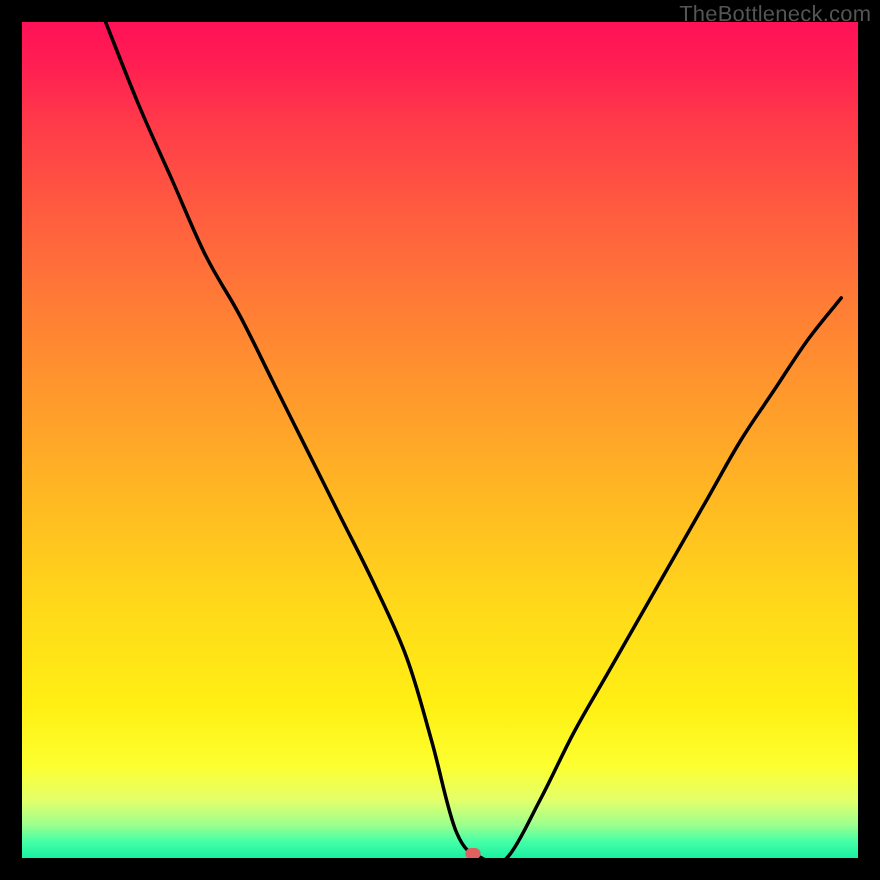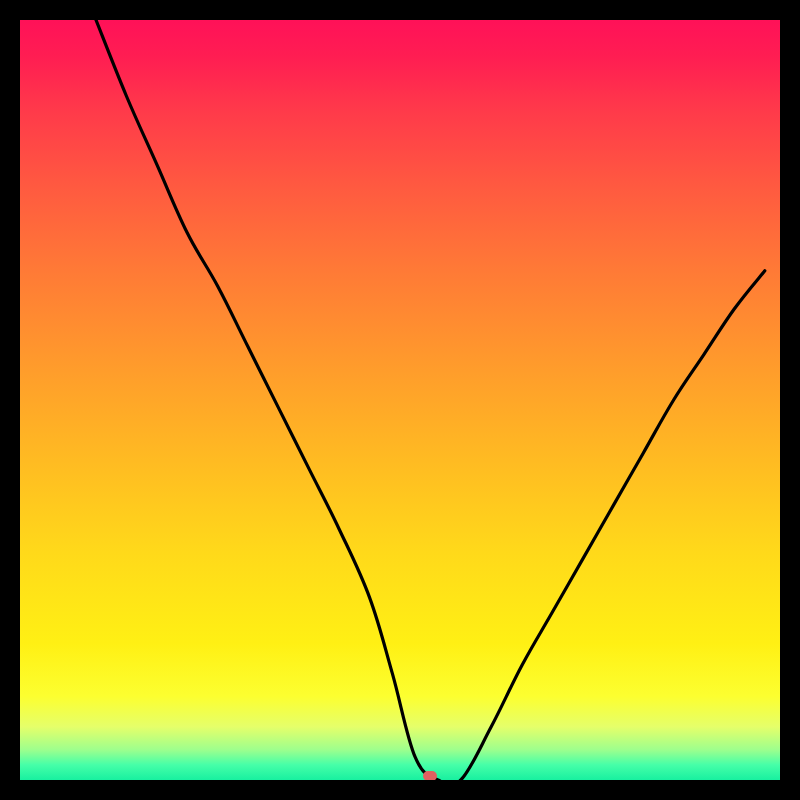--- a/index.html
+++ b/index.html
@@ -68,20 +68,21 @@
     color: #555;
     font-size: 20px;
     font-weight: 500;
     letter-spacing: 0.2px;
   }
 </style>
 </head>
 <body>
 
 <div class="stage">
+  <div class="watermark">TheBottleneck.com</div>
 
   <div class="plot">
     <div class="gradient"></div>
     <svg class="curve" viewBox="0 0 760 760" preserveAspectRatio="none">
       <path id="curve-path" d="M 76,0 C 81.472,13.68 95.456,50.00800000000001 106.4,76 C 117.34400000000001,101.99199999999999 125.85599999999998,119.77599999999997 136.79999999999998,144.39999999999998 C 147.74399999999997,169.024 156.256,190.91200000000006 167.2,212.80000000000007 C 178.14399999999998,234.68800000000007 186.656,245.48000000000002 197.6,266 C 208.54399999999998,286.52 217.05599999999998,304.91200000000003 228,326.8 C 238.94400000000002,348.688 247.45600000000005,365.71200000000005 258.40000000000003,387.6 C 269.34400000000005,409.488 277.856,426.51200000000006 288.8,448.40000000000003 C 299.744,470.288 308.256,485.944 319.2,509.2 C 330.144,532.456 340.024,551.6080000000001 349.6,577.6 C 359.17600000000004,603.592 364.192,624.8720000000001 372.4,653.6 C 380.60799999999995,682.328 386.99199999999996,718.048 395.2,737.2 C 403.408,756.3520000000001 409.7920000000001,755.896 418.00000000000006,760 C 426.208,764.104 431.224,769.576 440.79999999999995,760 C 450.3759999999999,750.424 460.256,727.3199999999999 471.2,706.8 C 482.144,686.28 490.656,666.52 501.6,646 C 512.544,625.48 521.056,611.952 532,592.8 C 542.944,573.6479999999999 551.456,558.752 562.4,539.6 C 573.3439999999999,520.4480000000001 581.8560000000001,505.552 592.8000000000001,486.40000000000003 C 603.744,467.24800000000005 612.256,452.352 623.1999999999999,433.2 C 634.1439999999999,414.048 642.6560000000001,397.784 653.6,380 C 664.544,362.216 673.056,350.816 684,334.4 C 694.944,317.984 703.456,303.848 714.4,288.8 C 725.3439999999999,273.752 739.328,257.64 744.8,250.79999999999995" stroke="#000" stroke-width="3.2" fill="none" stroke-linejoin="round" stroke-linecap="round"></path>
     </svg>
     <div id="marker" class="marker" style="left: 410.4px; top: 756px; background: rgb(224, 96, 96);"></div>
   </div>
 </div>
 

